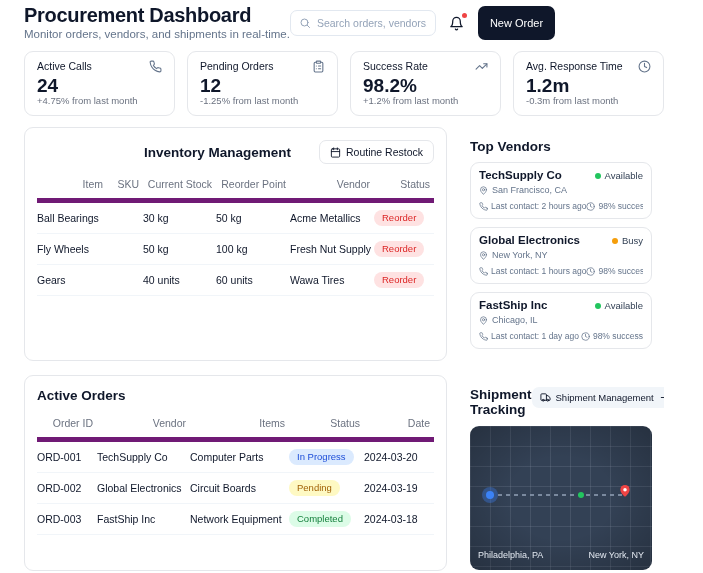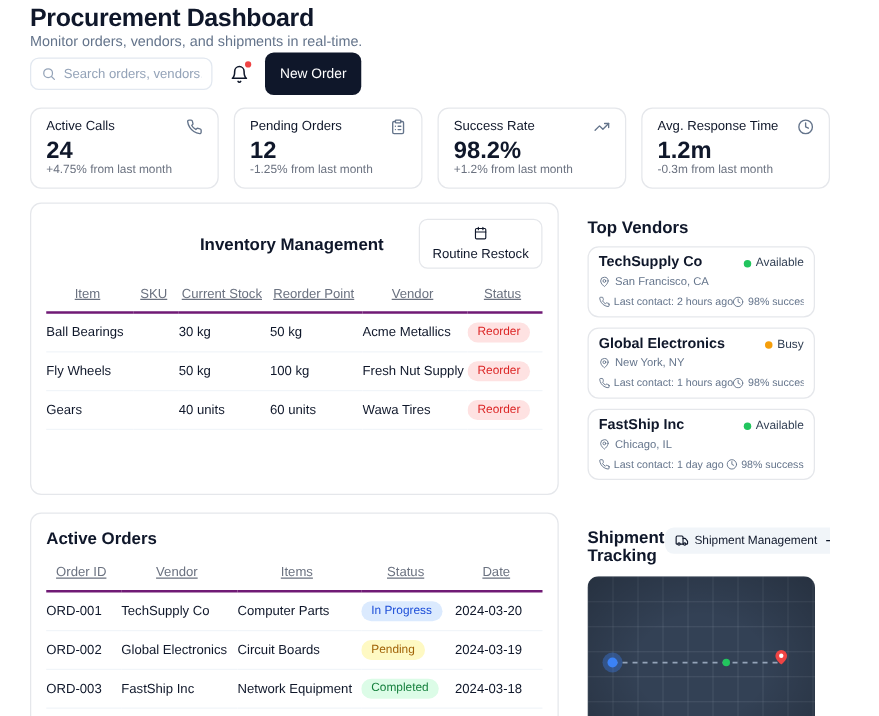--- a/index.html
+++ b/index.html
@@ -5,21 +5,21 @@
   * { margin:0; padding:0; box-sizing:border-box; }
   html,body { width:703px; height:573px; }
   body {
     font-family:"Liberation Sans", sans-serif;
     background:#ffffff; color:#0f172a;
     overflow:hidden;
   }
   .page { width:703px; height:573px; padding:5px 39px 0 24px; }
 
   
-  .topbar { display:flex; justify-content:flex-start; align-items:flex-start; margin-bottom:10px;flex-direction:column; }
+  .topbar { display:flex; justify-content:flex-start; align-items:flex-start; margin-bottom:10px; }
   .page-title { font-size:20px; font-weight:700; line-height:20px; letter-spacing:-0.3px; }
   .page-subtitle { font-size:11.5px; line-height:13px; color:#64748b; margin-top:3px; }
   .topbar-actions { display:flex; align-items:center; gap:8px; padding-top:1px; }
   .search-box { position:relative; width:146px; height:26px; border:1px solid #e2e8f0; border-radius:7px; display:flex; align-items:center; background:#fff; }
   .search-box .s-ic { position:absolute; left:8px; top:6px; width:12px; height:12px; color:#94a3b8; }
   .search-box input { border:none; outline:none; width:100%; height:100%; background:transparent; padding:0 8px 0 26px; font-family:inherit; font-size:10.5px; color:#0f172a; }
   .search-box input::placeholder { color:#94a3b8; }
   .icon-btn { position:relative; width:26px; height:26px; border:none; background:transparent; display:flex; align-items:center; justify-content:center; cursor:pointer; color:#0f172a; }
   .notif-dot { position:absolute; top:3px; right:3px; width:5px; height:5px; border-radius:50%; background:#ef4444; }
   .primary-btn { background:#0f172a; color:#fff; border:none; border-radius:7px; height:34px; padding:0 12px; font-family:inherit; font-size:11px; font-weight:500; cursor:pointer; }
@@ -33,25 +33,25 @@
   .stat-value { font-size:19px; line-height:20px; font-weight:700; margin-top:3px; }
   .stat-change { font-size:9.5px; line-height:10px; color:#6b7280; margin-top:0; white-space:nowrap; }
 
   
   .main-grid { display:grid; grid-template-columns:423px 1fr; grid-template-rows:234px 196px; gap:14px 11px; }
   .card { border:1px solid #e5e7eb; border-radius:9px; padding:12px; background:#fff; overflow:hidden; }
   .side-section { padding:12px 12px 0; overflow:hidden; }
   .section-title { font-size:13.5px; font-weight:700; line-height:15px; }
 
   .card-head { display:flex; justify-content:flex-end; align-items:center;gap:28px; }
-  .ghost-btn { display:flex; align-items:center; gap:5px; background:#fff; border:1px solid #e5e7eb; border-radius:7px; padding:5px 10px; font-family:inherit; font-size:10.5px; font-weight:500; color:#0f172a; cursor:pointer;flex-direction:column; }
+  .ghost-btn { display:flex; align-items:center; gap:5px; background:#fff; border:1px solid #e5e7eb; border-radius:7px; padding:5px 10px; font-family:inherit; font-size:10.5px; font-weight:500; color:#0f172a; cursor:pointer; }
   .ghost-btn .ic { width:11px; height:11px; color:#0f172a; }
 
   table { width:100%; border-collapse:collapse; table-layout:fixed; margin-top:6px; }
-  th { text-align:center; font-size:10.5px; font-weight:500; color:#6b7280; padding:8px 4px 8px 0; border-bottom:2px solid #701a75; white-space:nowrap; overflow:hidden;text-decoration:underline; }
+  th { text-align:right; font-size:10.5px; font-weight:500; color:#6b7280; padding:8px 4px 8px 0; border-bottom:5px solid #701a75; white-space:nowrap; overflow:hidden; }
   td { font-size:10.5px; color:#0f172a; padding:7px 4px 7px 0; border-bottom:1px solid #f1f5f9; white-space:nowrap; overflow:hidden; }
   .badge { display:inline-block; padding:2px 8px; border-radius:999px; font-size:9.5px; font-weight:500; line-height:12px; }
   .badge-reorder   { background:#fee2e2; color:#dc2626; }
   .badge-progress  { background:#dbeafe; color:#1d4ed8; }
   .badge-pending   { background:#fef9c3; color:#a16207; }
   .badge-completed { background:#dcfce7; color:#15803d; }
 
   
   .vendor-card { border:1px solid #e5e7eb; border-radius:9px; padding:6px 8px 7px; margin-top:8px; background:#fff; }
   .vendor-row1 { display:flex; justify-content:space-between; align-items:center; }

